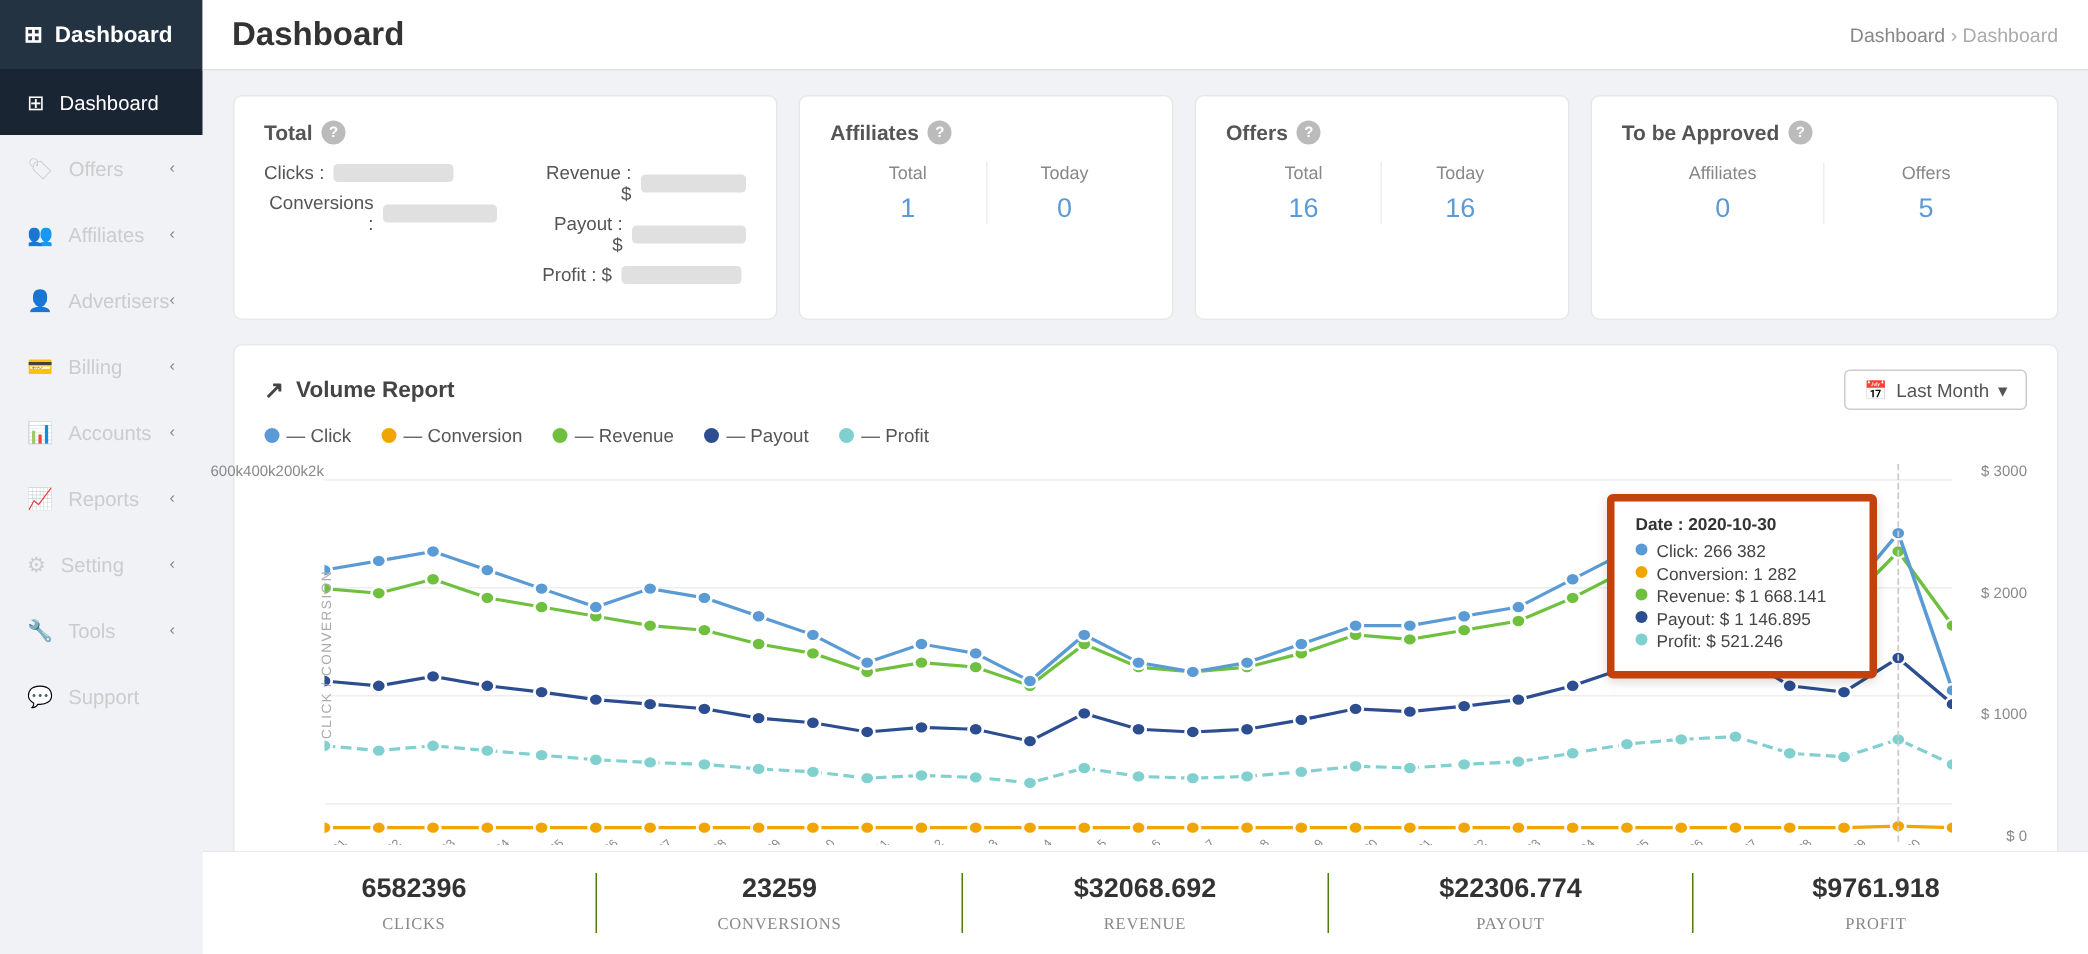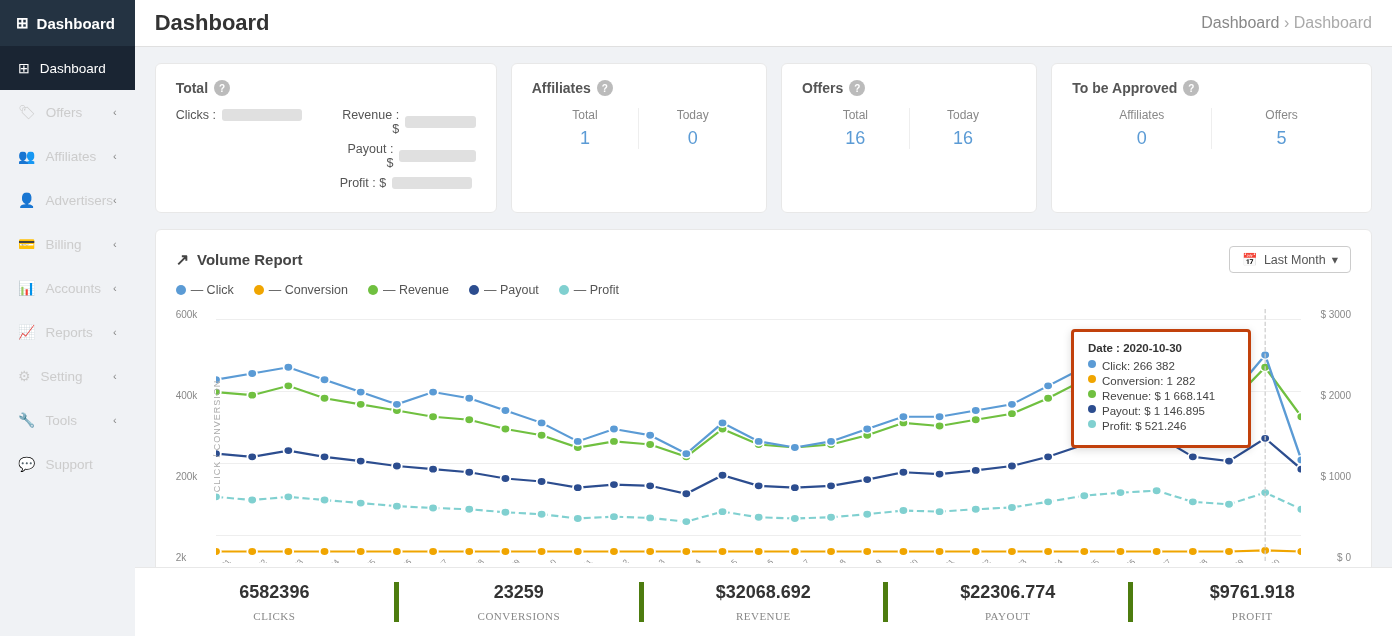--- a/index.html
+++ b/index.html
@@ -9,21 +9,21 @@
     .sidebar-item.active { background: #1a2533; color: #fff; }
     .sidebar-item-inner { display: flex; align-items: center; gap: 10px; }
     .sidebar-chevron { font-size: 11px; color: #888; }
 
     
     .main { flex: 1; display: flex; flex-direction: column; overflow: hidden; }
 
     
     .topbar { background: #fff; padding: 10px 20px; display: flex; align-items: center; justify-content: space-between; border-bottom: 1px solid #e0e0e0; flex-shrink: 0; }
     .page-title { font-size: 22px; font-weight: 600; color: #333; }
-    .breadcrumb { font-size: 16px; color: #888; }
+    .breadcrumb { font-size: 13px; color: #888; }
     .breadcrumb span { color: #aaa; }
     .breadcrumb a { color: #888; text-decoration: none; }
 
     
     .content { flex: 1; overflow-y: auto; padding: 16px 20px; }
 
     
     .stats-row { display: flex; gap: 14px; margin-bottom: 16px; }
     .stat-card { background: #fff; border-radius: 6px; padding: 16px 20px; border: 1px solid #e8e8e8; flex: 1; }
     .stat-card-title { font-size: 14px; font-weight: 600; color: #555; margin-bottom: 12px; display: flex; align-items: center; gap: 6px; }
@@ -50,34 +50,34 @@
 
     
     .chart-legend { display: flex; gap: 20px; margin-bottom: 8px; flex-wrap: wrap; text-align: right; }
     .legend-item { display: flex; align-items: center; gap: 5px; font-size: 12.5px; color: #555; }
     .legend-dot { width: 10px; height: 10px; border-radius: 50%; }
 
     
     .chart-container { position: relative; height: 280px; }
 
     
-    .chart-tooltip { position: absolute; background: #fff; border: 3px solid #c2410c; border-radius: 4px; padding: 10px 14px; font-size: 11.5px; color: #444; box-shadow: 0 2px 8px rgba(0,0,0,0.15); top: 20px; right: 50px; z-index: 10; min-width: 180px; }
+    .chart-tooltip { position: absolute; background: #fff; border: 5px solid #c2410c; border-radius: 4px; padding: 10px 14px; font-size: 11.5px; color: #444; box-shadow: 0 2px 8px rgba(0,0,0,0.15); top: 20px; right: 50px; z-index: 10; min-width: 180px; }
     .tooltip-title { font-weight: 600; margin-bottom: 6px; color: #333; }
     .tooltip-row { display: flex; align-items: flex-start; gap: 6px; margin-bottom: 3px; }
     .tooltip-dot { width: 8px; height: 8px; border-radius: 50%; flex-shrink: 0; }
 
     
     .bottom-stats { background: #fff; border-top: 1px solid #e8e8e8; padding: 14px 20px; display: flex; gap: 0; flex-shrink: 0; }
-    .bottom-stat { flex: 1; text-align: center; border-right: 5px solid #4d7c0f; }
+    .bottom-stat { flex: 1; text-align: center; border-right: 1px solid #4d7c0f; }
     .bottom-stat:last-child { border-right: none; }
     .bottom-stat-value { font-size: 18px; font-weight: 600; color: #333; }
     .bottom-stat-label { font-size: 11px; color: #888; text-transform: uppercase; margin-top: 7px; letter-spacing: 0.5px; font-family: Liberation Serif, serif; }
 
     
-    .y-axis-left { position: absolute; left: 0; top: 0; height: 100%; display: flex; flex-direction: column; justify-content: space-between; font-size: 10px; color: #888; padding: 4px 0 22px 0; width: 40px; gap: 41px; }
+    .y-axis-left { position: absolute; left: 0; top: 0; height: 100%; display: flex; flex-direction: row; justify-content: flex-end; font-size: 10px; color: #888; padding: 4px 0 22px 0; width: 40px; }
     .y-axis-right { position: absolute; right: 0; top: 0; height: 100%; display: flex; flex-direction: column; justify-content: space-between; font-size: 10px; color: #888; padding: 4px 0 22px 0; width: 50px; text-align: right; }
     .chart-inner { position: absolute; left: 40px; right: 50px; top: 4px; bottom: 22px; }
 
     
     .y-label-left { position: absolute; left: -30px; top: 50%; transform: translateY(-50%) rotate(-90deg); font-size: 9px; color: #aaa; white-space: nowrap; letter-spacing: 1px; }
   </style>
 </head>
 <body>
 
 <nav>
@@ -176,20 +176,24 @@
 
       <div class="stat-card total-card" style="flex:1.4">
         <div class="stat-card-title">
           <span>Total</span>
           <span class="question-icon">?</span>
         </div>
         <div class="total-left-right">
           <div class="total-col">
             <div class="stat-field">
               <span>Clicks :</span>
+              <span class="stat-placeholder"></span>
+            </div>
+            <div class="stat-field">
+              <span>Conversions :</span>
               <span class="stat-placeholder"></span>
             </div>
           </div>
           <div class="total-col">
             <div class="stat-field">
               <span>Revenue : $</span>
               <span class="stat-placeholder"></span>
             </div>
             <div class="stat-field">
               <span>Payout : $</span>

